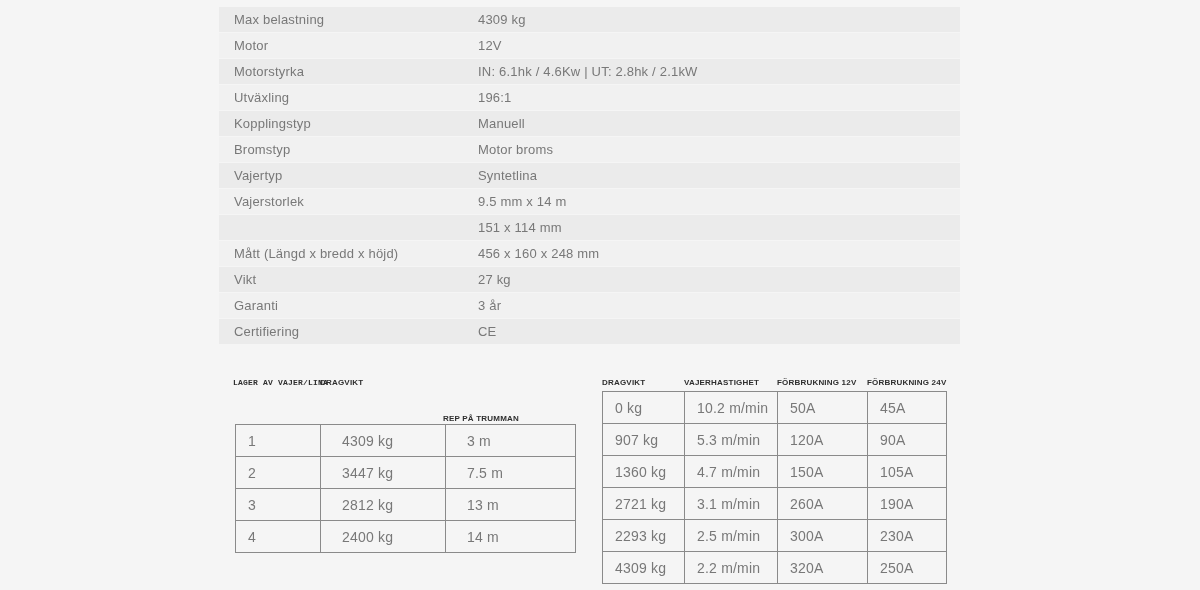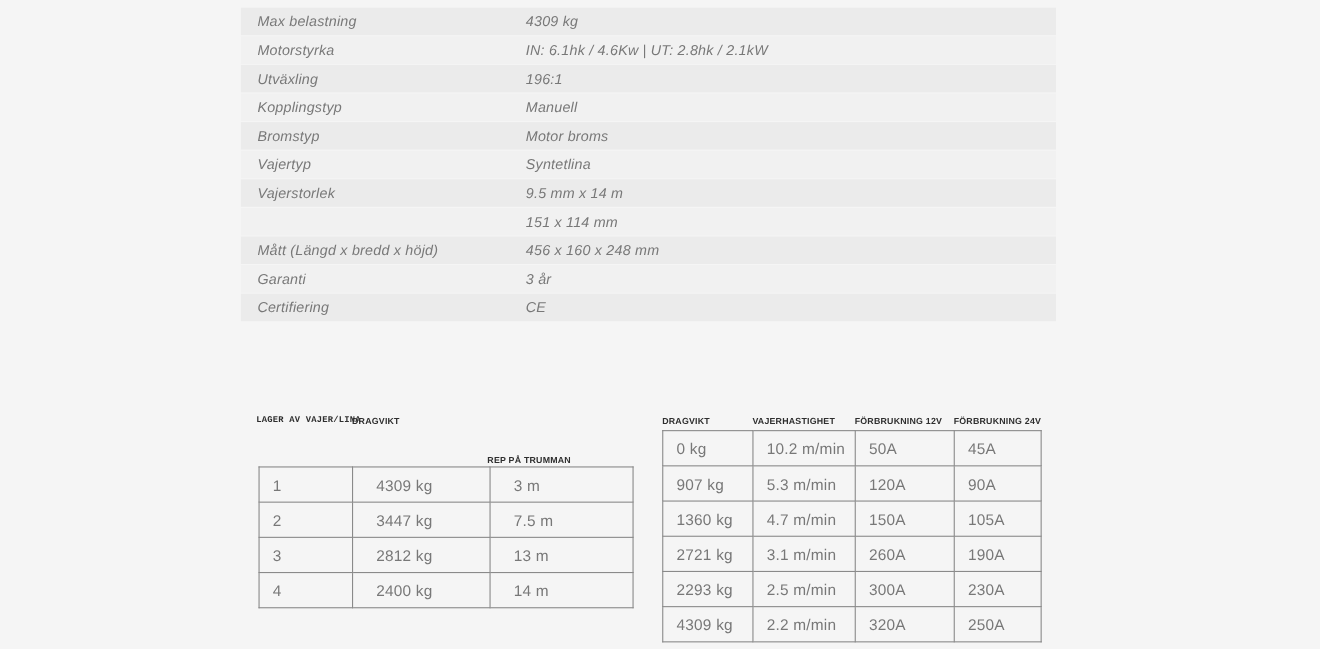--- a/index.html
+++ b/index.html
@@ -8,21 +8,21 @@
 
   .page {
     position: relative;
     width: 1200px;
     height: 590px;
     background: var(--page-bg, #f5f5f5);
     overflow: hidden;
   }
 
   
-  .spec-table { position: absolute; left: 219px; top: 7px; width: 741px; font-style: italic; }
+  .spec-table { position: absolute; left: 219px; top: 7px; width: 741px; }
   .spec-row {
     position: relative;
     height: 25px;
     margin-bottom: 1px;
     line-height: 25px;
     font-size: 13px;
     letter-spacing: 0.2px;
     color: var(--text-muted, #787878);
   }
   .spec-row:nth-child(odd)  { background: var(--stripe-odd, #ebebeb); }
@@ -74,20 +74,24 @@
 <body>
 
 <div class="page">
 
   <div class="spec-table">
     <div class="spec-row">
       <span class="spec-label">Max belastning</span>
       <span class="spec-value">4309 kg</span>
     </div>
     <div class="spec-row">
+      <span class="spec-label">Motor</span>
+      <span class="spec-value">12V</span>
+    </div>
+    <div class="spec-row">
       <span class="spec-label">Motorstyrka</span>
       <span class="spec-value">IN: 6.1hk / 4.6Kw | UT: 2.8hk / 2.1kW</span>
     </div>
     <div class="spec-row">
       <span class="spec-label">Utväxling</span>
       <span class="spec-value">196:1</span>
     </div>
     <div class="spec-row">
       <span class="spec-label">Kopplingstyp</span>
       <span class="spec-value">Manuell</span>
@@ -103,20 +107,24 @@
     <div class="spec-row">
       <span class="spec-label">Vajerstorlek</span>
       <span class="spec-value">9.5 mm x 14 m</span>
     </div>
     <div class="spec-row">
       <span class="spec-value">151 x 114 mm</span>
     </div>
     <div class="spec-row">
       <span class="spec-label">Mått (Längd x bredd x höjd)</span>
       <span class="spec-value">456 x 160 x 248 mm</span>
+    </div>
+    <div class="spec-row">
+      <span class="spec-label">Vikt</span>
+      <span class="spec-value">27 kg</span>
     </div>
     <div class="spec-row">
       <span class="spec-label">Garanti</span>
       <span class="spec-value">3 år</span>
     </div>
     <div class="spec-row">
       <span class="spec-label">Certifiering</span>
       <span class="spec-value">CE</span>
     </div>
   </div>

